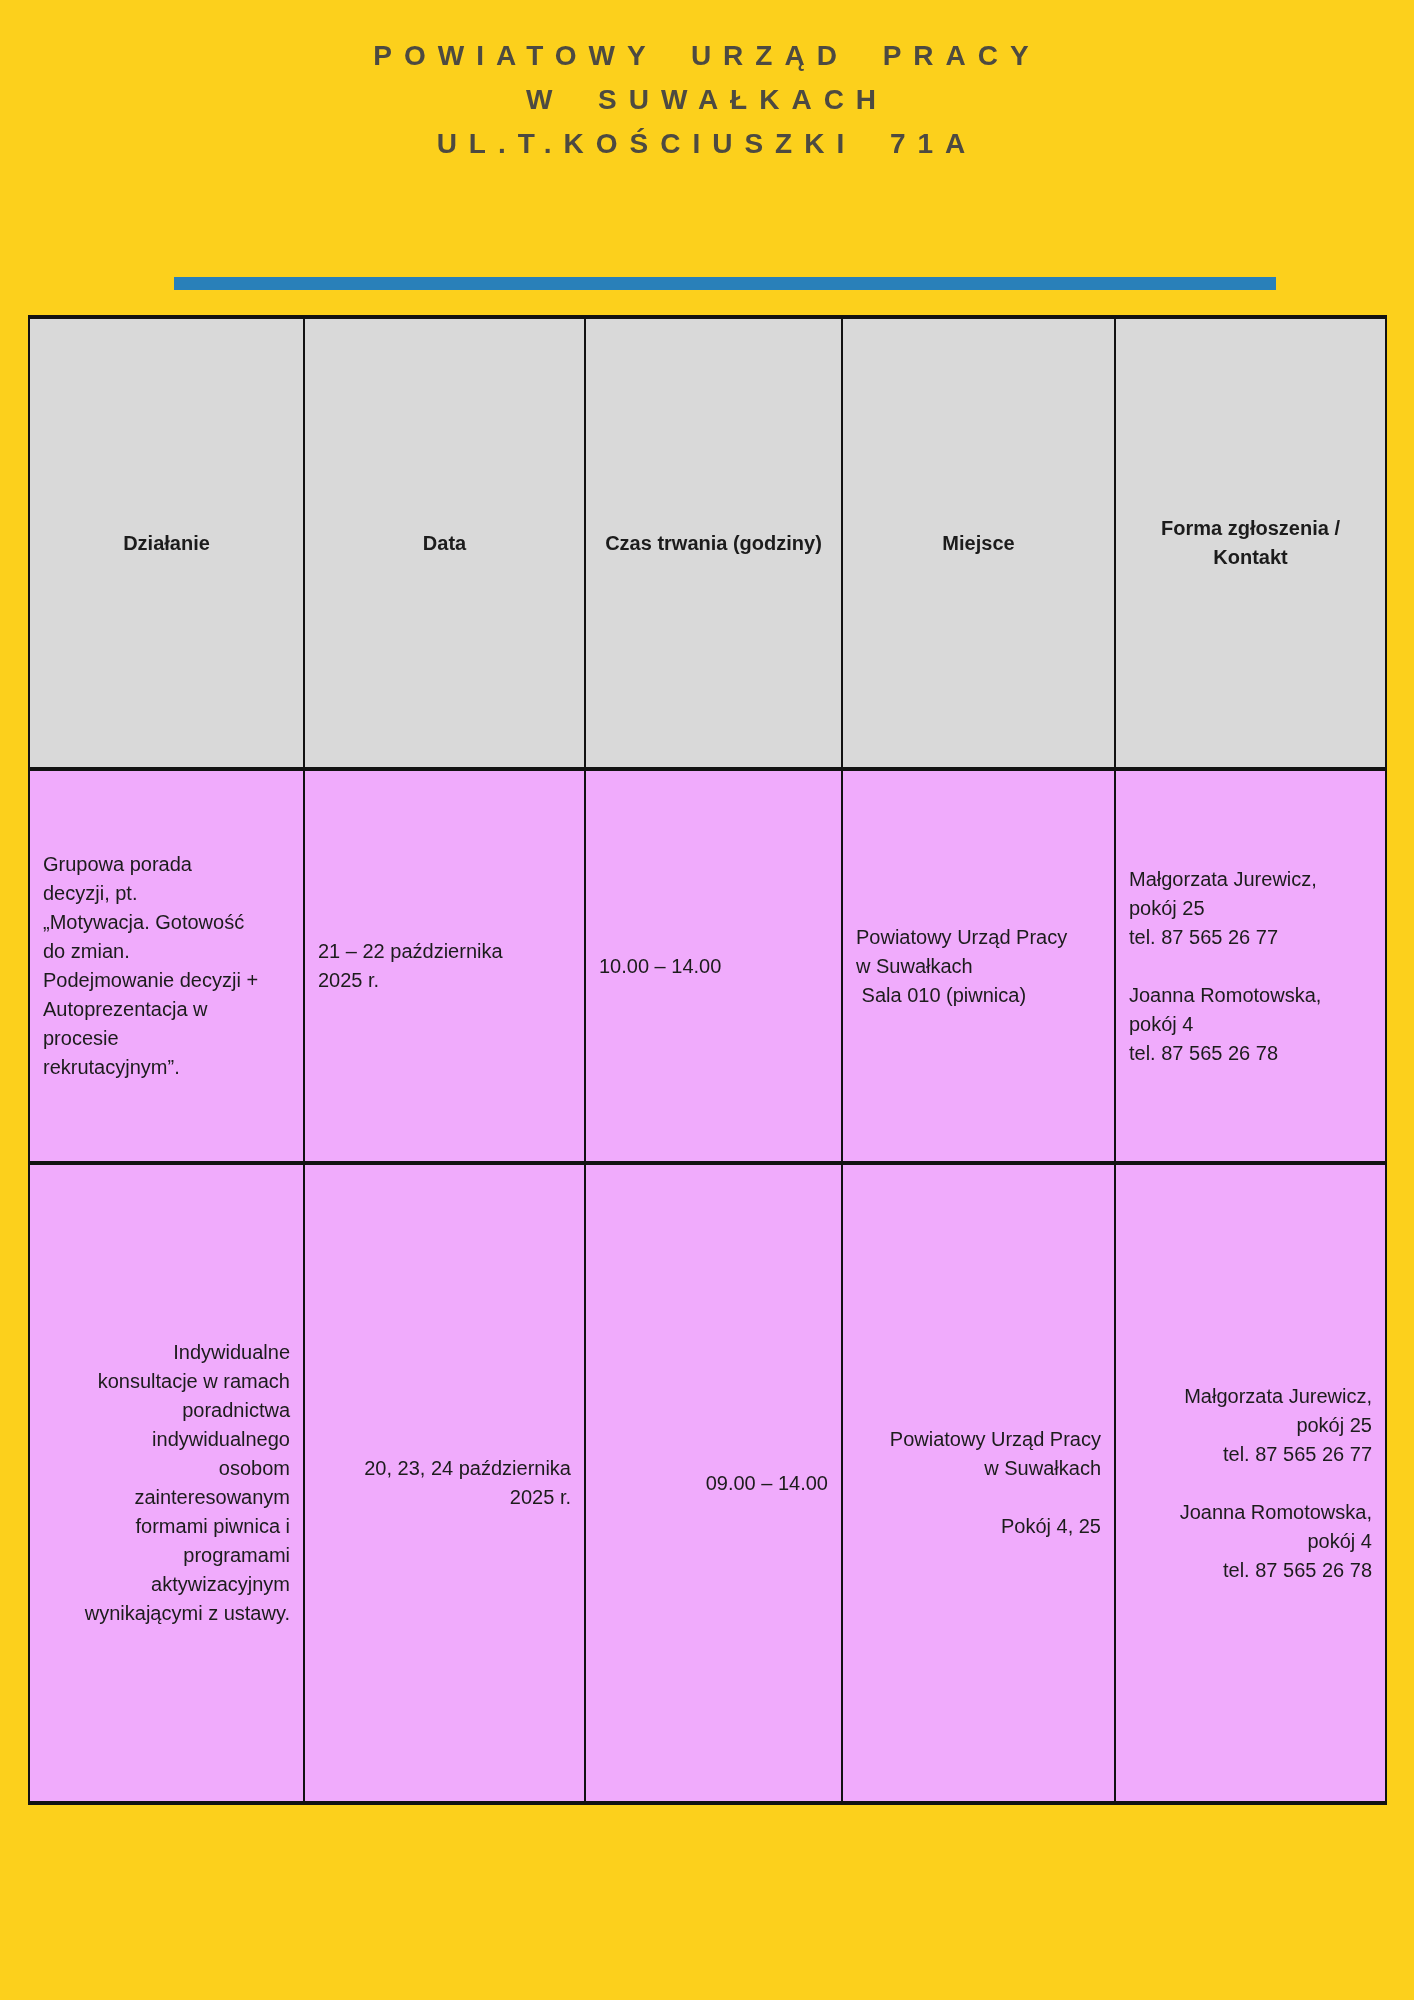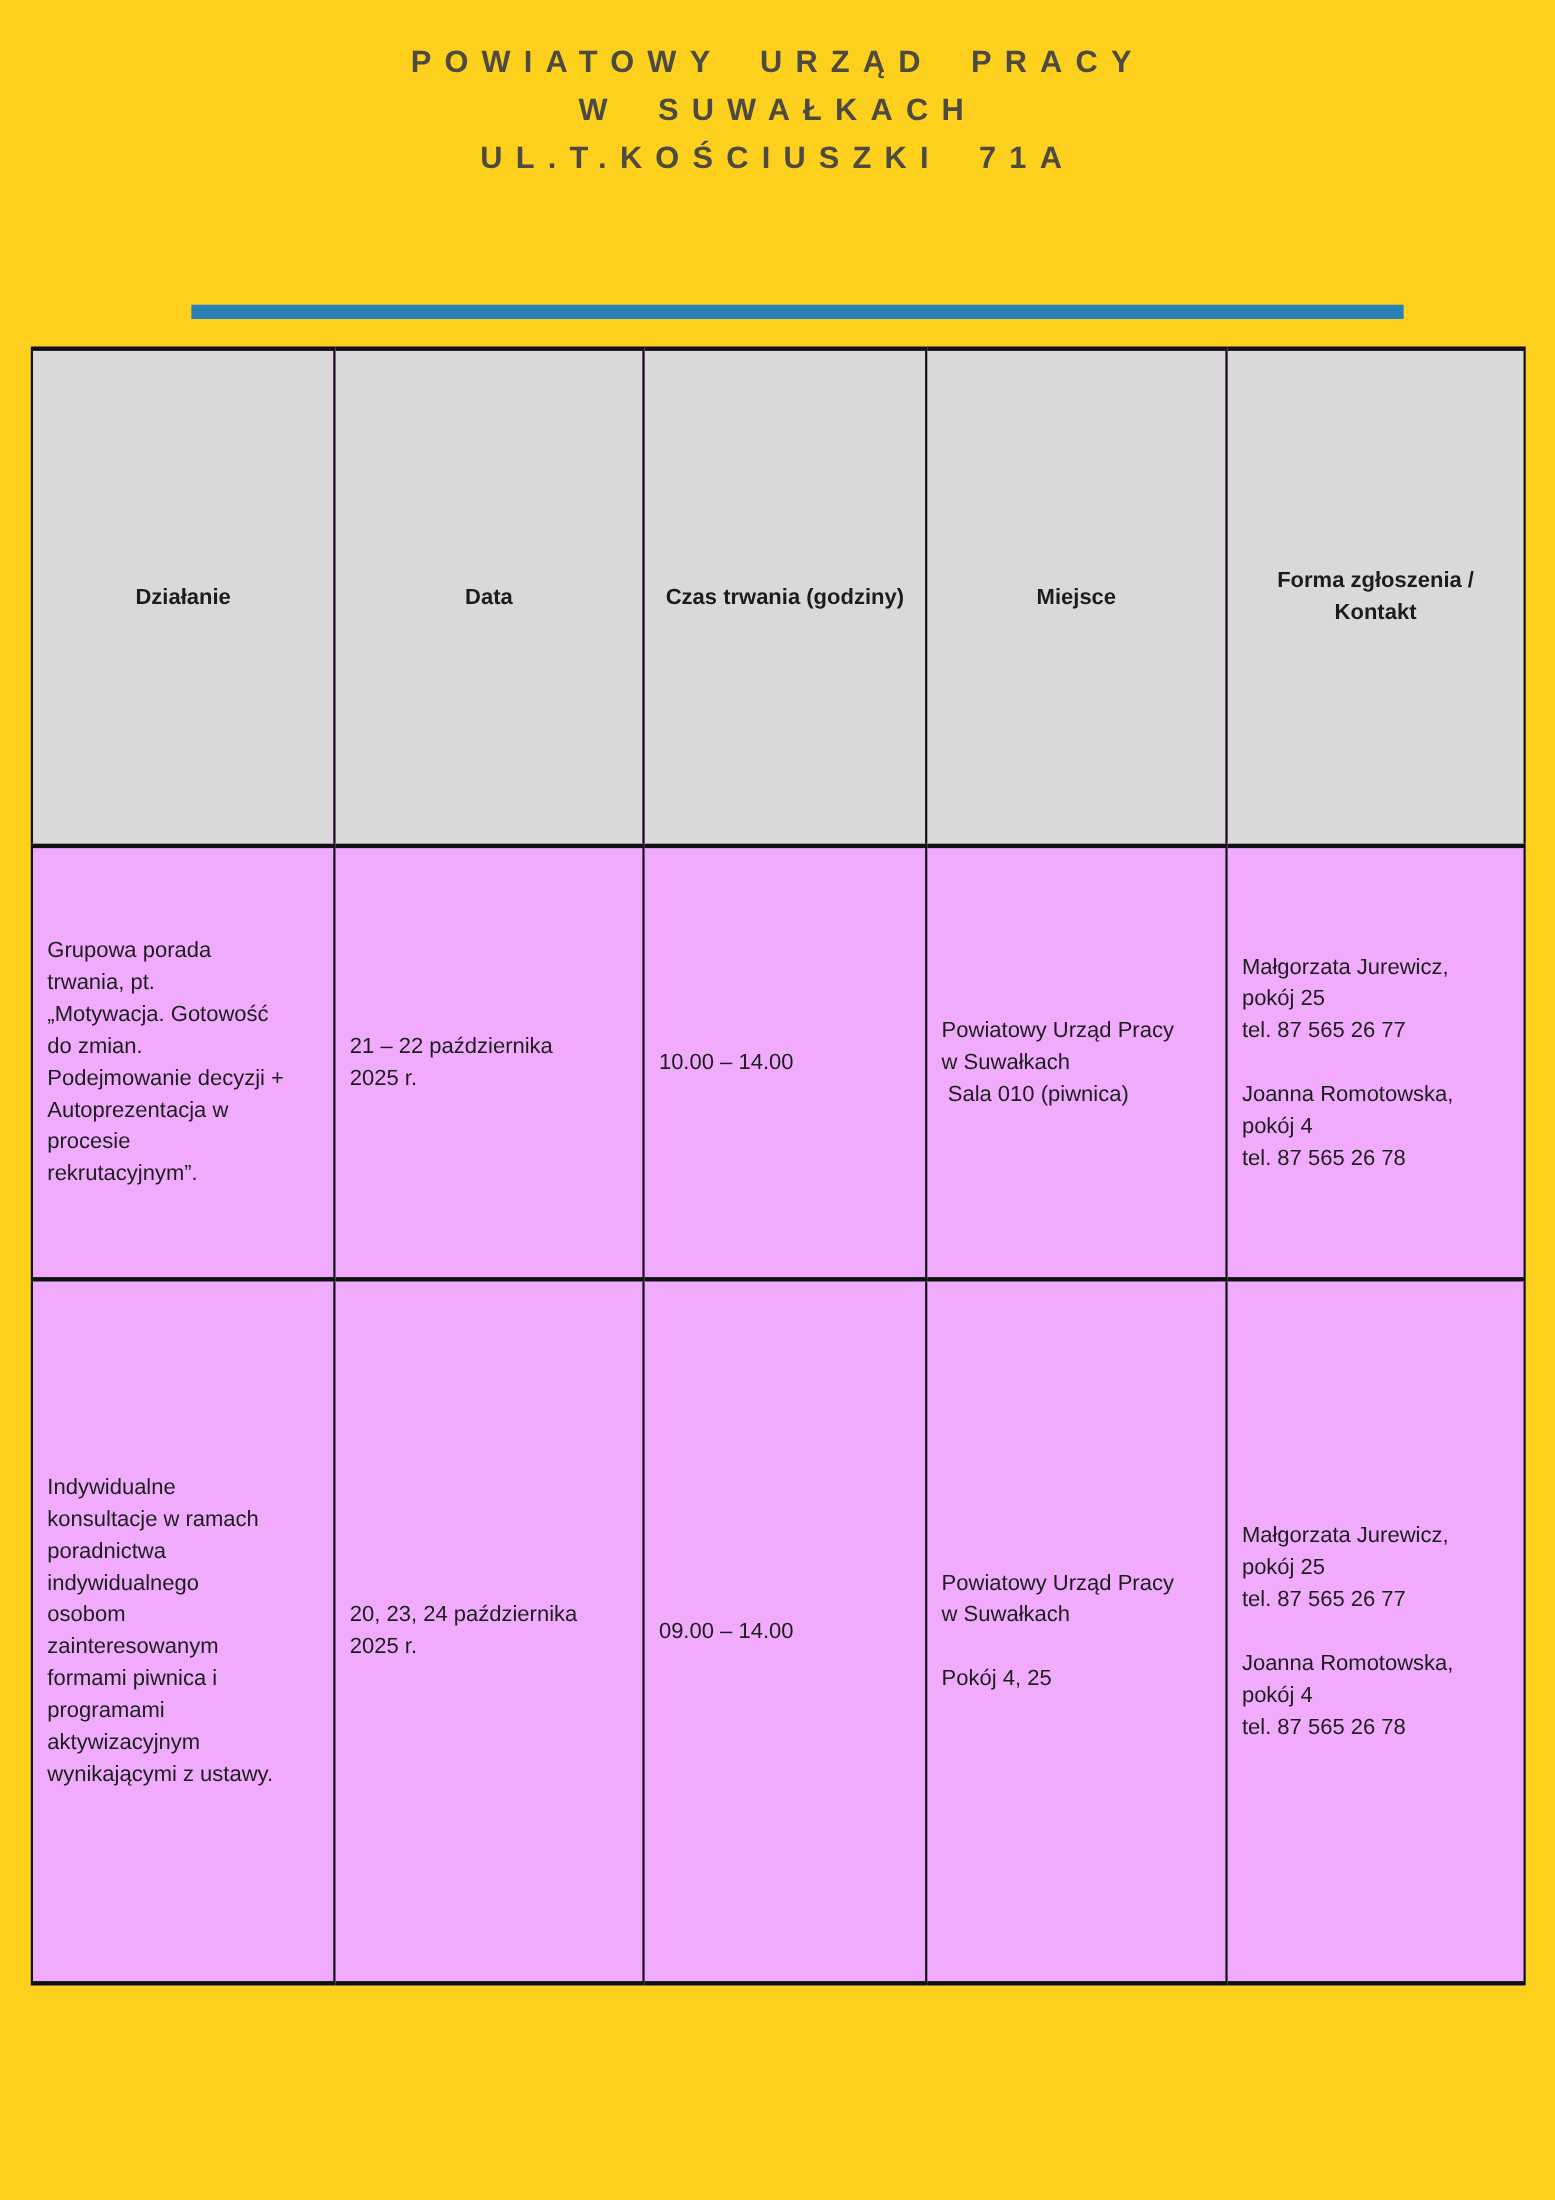--- a/index.html
+++ b/index.html
@@ -65,21 +65,21 @@
     white-space: pre-wrap;
     overflow: hidden;
   }
   table.schedule th {
     background: #d9d9d9;
     font-weight: bold;
     text-align: center;
     height: 432px; 
   }
   tr.row-1 td { height: 374px; }
-  tr.row-2 td { height: 620px; }
+  tr.row-2 td { height: 620px; text-align: right; }
 </style>
 </head>
 <body>
 
 <div class="page">
 
   <div class="letterhead">
     <div class="lh-line">POWIATOWY URZĄD PRACY</div>
     <div class="lh-line">W SUWAŁKACH</div>
     <div class="lh-line">UL.T.KOŚCIUSZKI 71A</div>
@@ -97,21 +97,21 @@
     </colgroup>
     <tbody>
       <tr class="header-row">
         <th><div>Działanie</div></th>
         <th><div>Data</div></th>
         <th><div>Czas trwania (godziny)</div></th>
         <th><div>Miejsce</div></th>
         <th><div>Forma zgłoszenia /</div><div>Kontakt</div></th>
       </tr>
       <tr class="row-1">
-        <td><div>Grupowa porada</div><div>trwania, pt.</div><div>„Motywacja. Gotowość</div><div>do zmian.</div><div>Podejmowanie decyzji +</div><div>Autoprezentacja w</div><div>procesie</div><div>rekrutacyjnym”.</div></td>
+        <td><div>Grupowa porada</div><div>decyzji, pt.</div><div>„Motywacja. Gotowość</div><div>do zmian.</div><div>Podejmowanie decyzji +</div><div>Autoprezentacja w</div><div>procesie</div><div>rekrutacyjnym”.</div></td>
         <td><div>21 – 22 października</div><div>2025 r.</div></td>
         <td>10.00 – 14.00</td>
         <td><div>Powiatowy Urząd Pracy</div><div>w Suwałkach</div><div> Sala 010 (piwnica)</div></td>
         <td><div>Małgorzata Jurewicz,</div><div>pokój 25</div><div>tel. 87 565 26 77</div><div>&nbsp;</div><div>Joanna Romotowska,</div><div>pokój 4</div><div>tel. 87 565 26 78</div></td>
       </tr>
       <tr class="row-2">
         <td><div>Indywidualne</div><div>konsultacje w ramach</div><div>poradnictwa</div><div>indywidualnego</div><div>osobom</div><div>zainteresowanym</div><div>formami piwnica i</div><div>programami</div><div>aktywizacyjnym</div><div>wynikającymi z ustawy.</div></td>
         <td><div>20, 23, 24 października</div><div>2025 r.</div></td>
         <td>09.00 – 14.00</td>
         <td><div>Powiatowy Urząd Pracy</div><div>w Suwałkach</div><div>&nbsp;</div><div>Pokój 4, 25</div></td>

